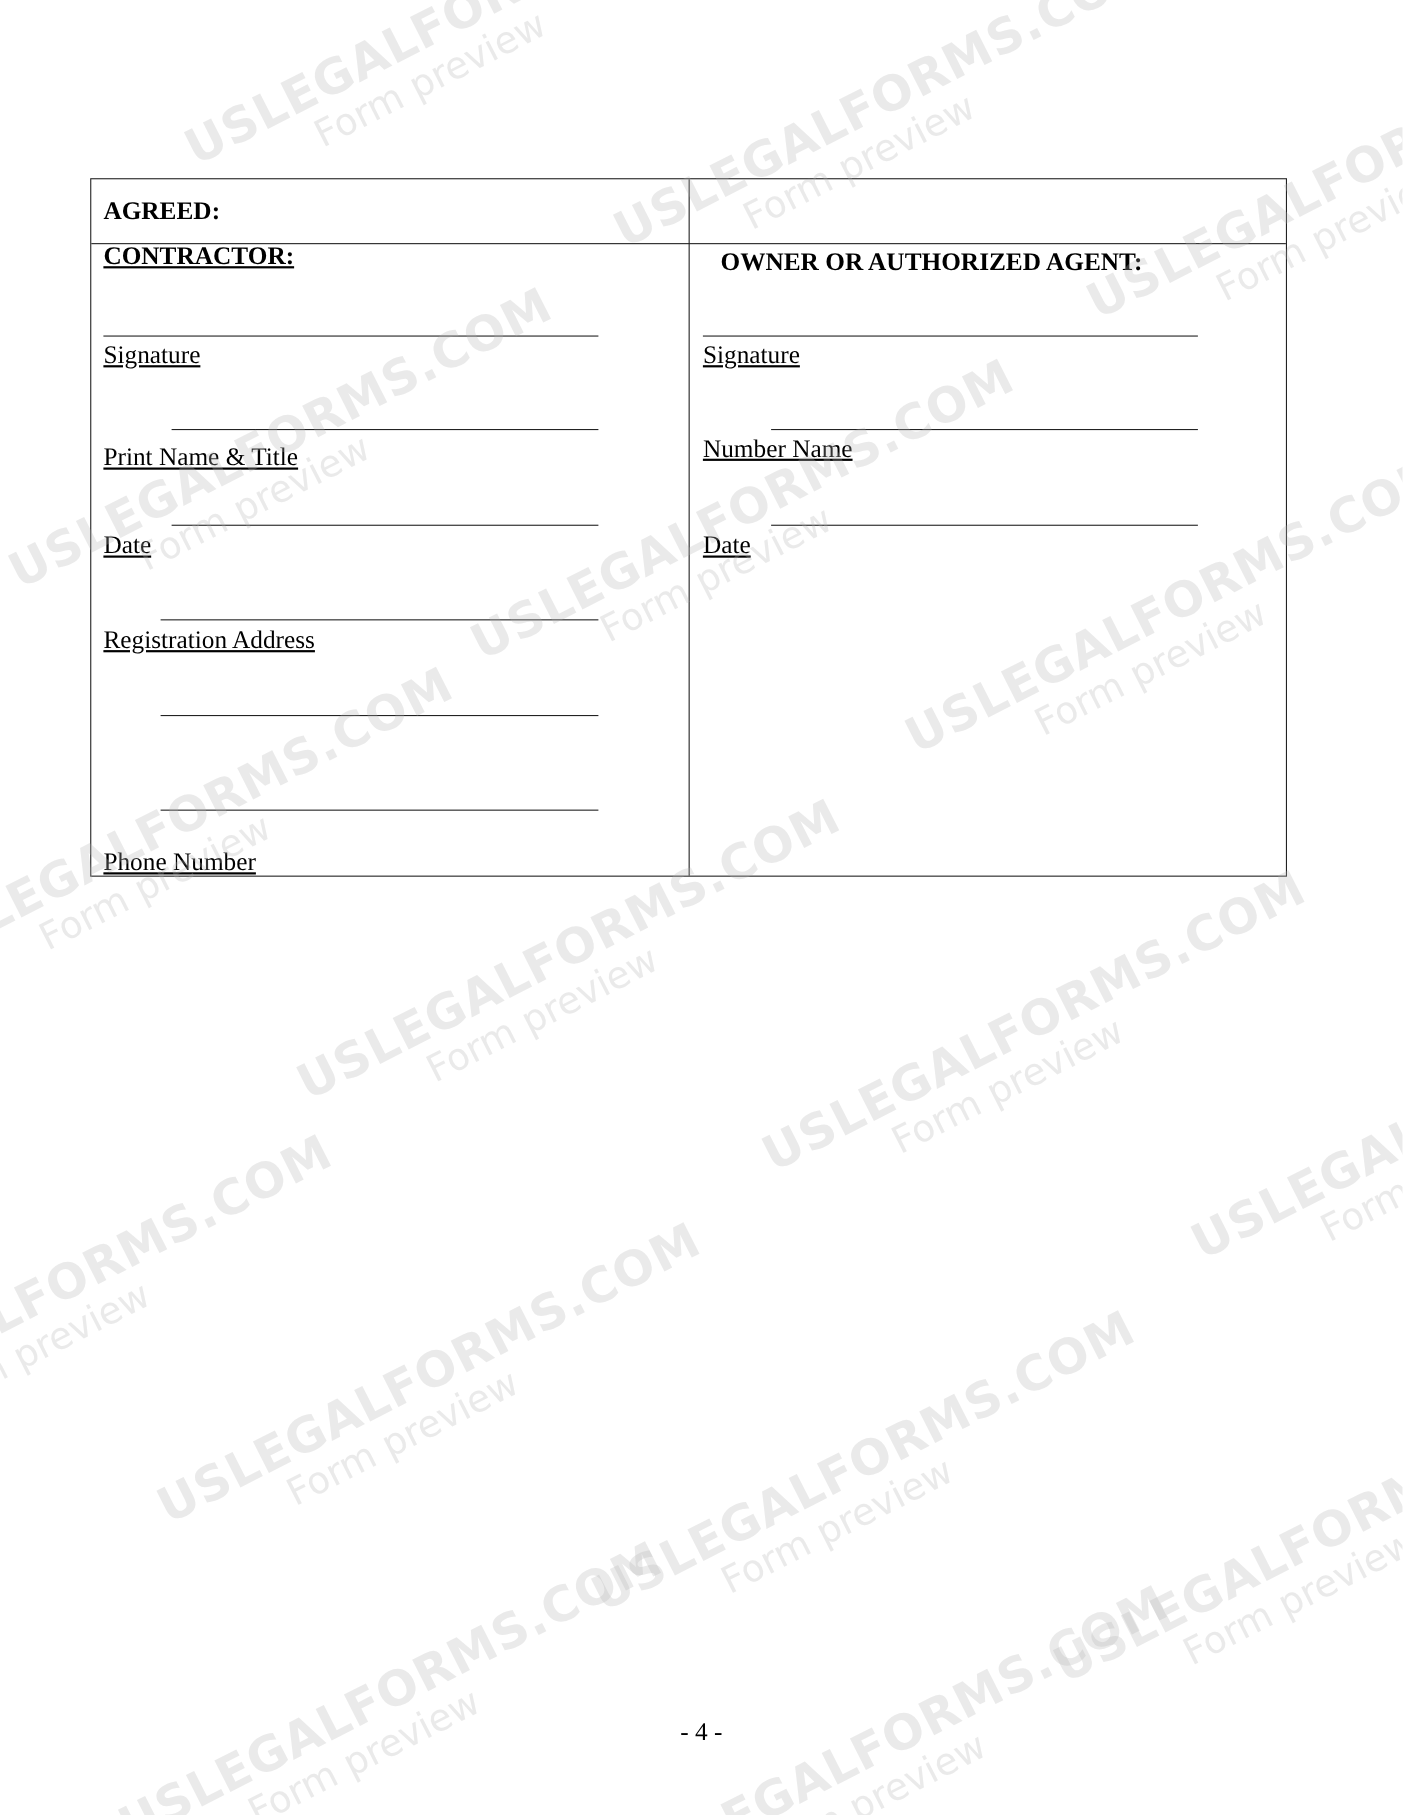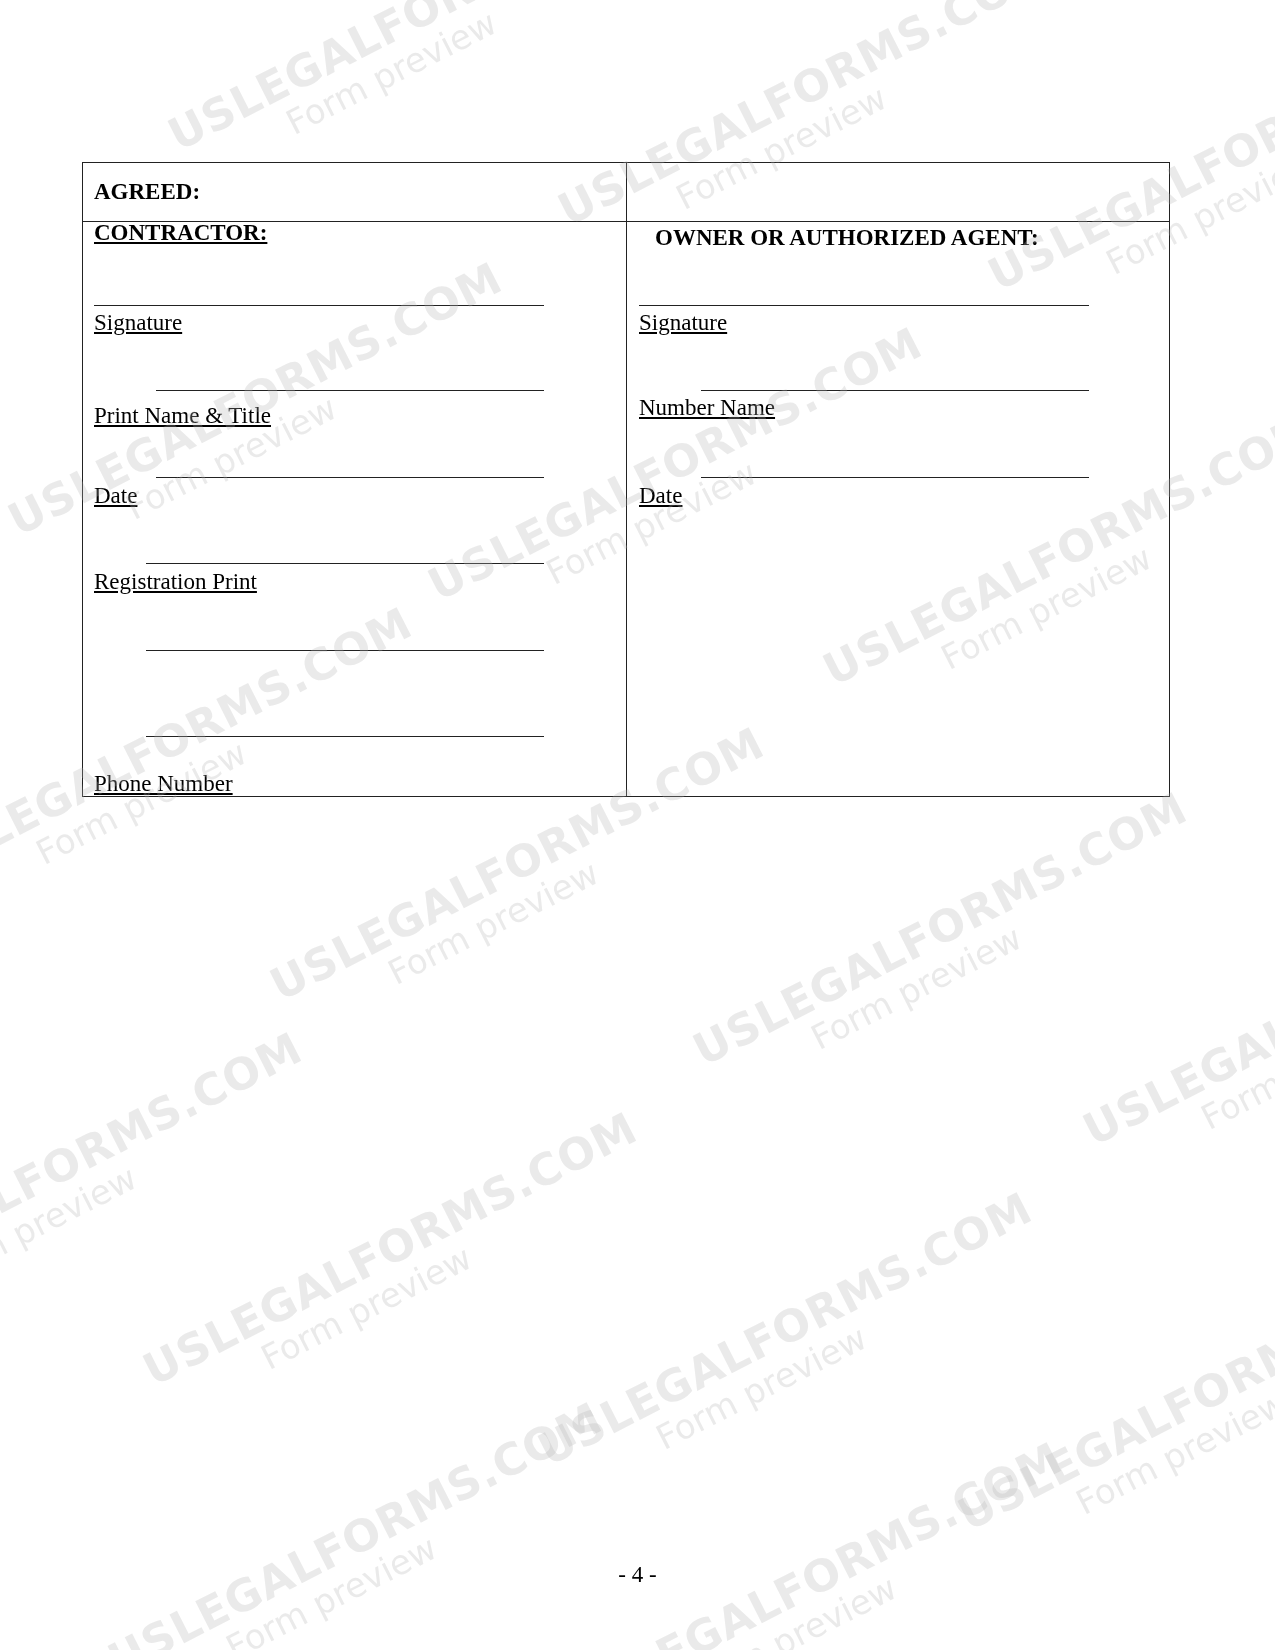--- a/index.html
+++ b/index.html
@@ -42,21 +42,21 @@
     <div class="line" style="left:11px; width:450px; top:142px;"></div>
     <div class="lbl" style="left:11px; top:147px;">Signature</div>
 
     <div class="line" style="left:73px; width:388px; top:227px;"></div>
     <div class="lbl" style="left:11px; top:240px;">Print Name &amp; Title</div>
 
     <div class="line" style="left:73px; width:388px; top:314px;"></div>
     <div class="lbl" style="left:11px; top:320px;">Date</div>
 
     <div class="line" style="left:63px; width:398px; top:400px;"></div>
-    <div class="lbl" style="left:11px; top:406px;">Registration Print</div>
+    <div class="lbl" style="left:11px; top:406px;">Registration Address</div>
 
     <div class="line" style="left:63px; width:398px; top:487px;"></div>
 
     <div class="line" style="left:63px; width:398px; top:573px;"></div>
     <div class="lbl" style="left:11px; top:608px;">Phone Number</div>
 
     <div class="bold" style="left:572px; top:62px;">OWNER OR AUTHORIZED AGENT:</div>
 
     <div class="line" style="left:556px; width:450px; top:142px;"></div>
     <div class="lbl" style="left:556px; top:147px;">Signature</div>

